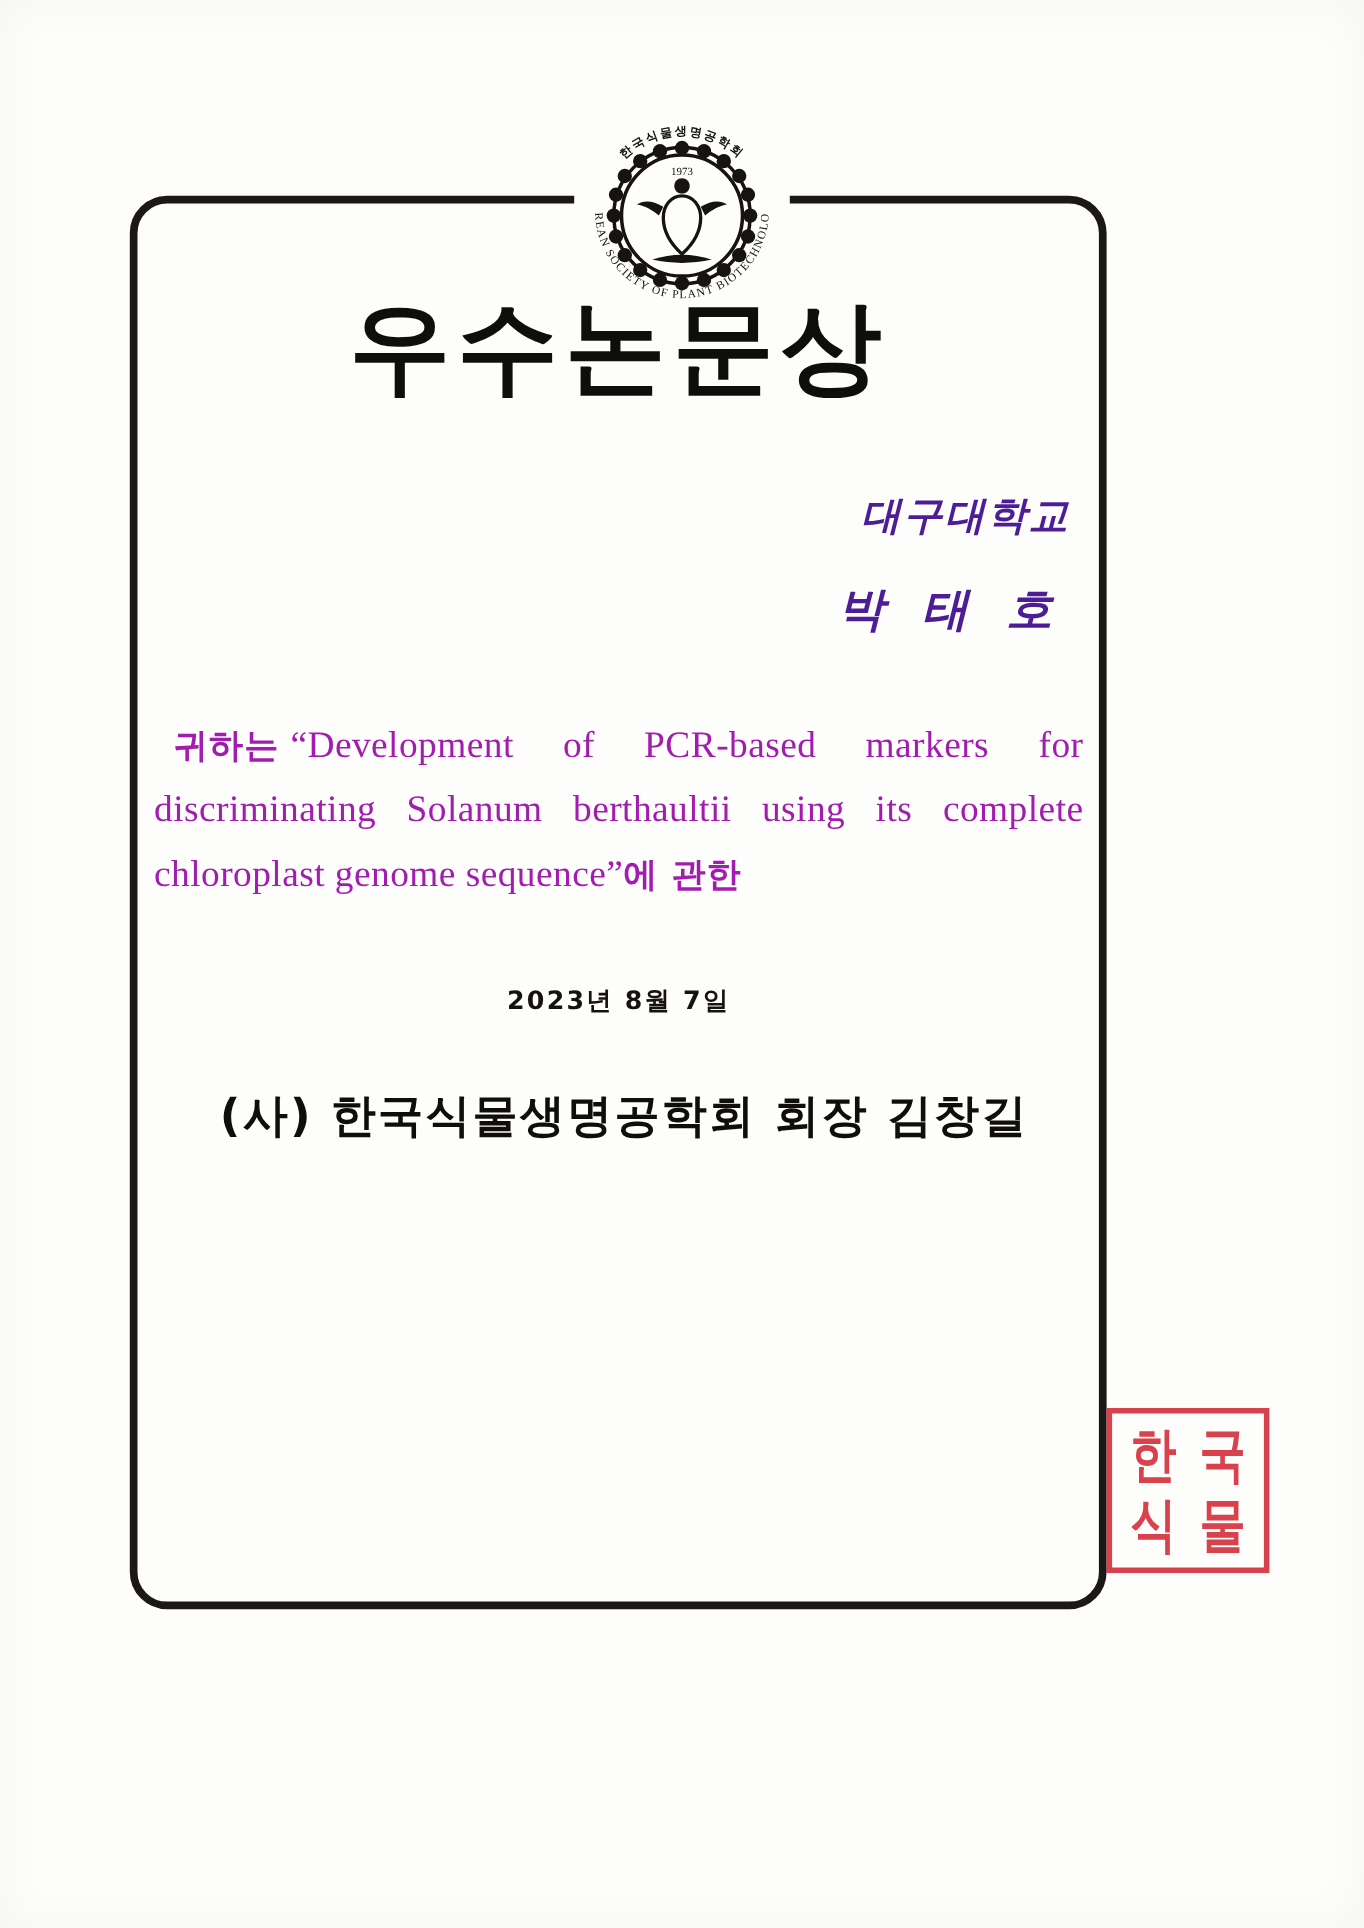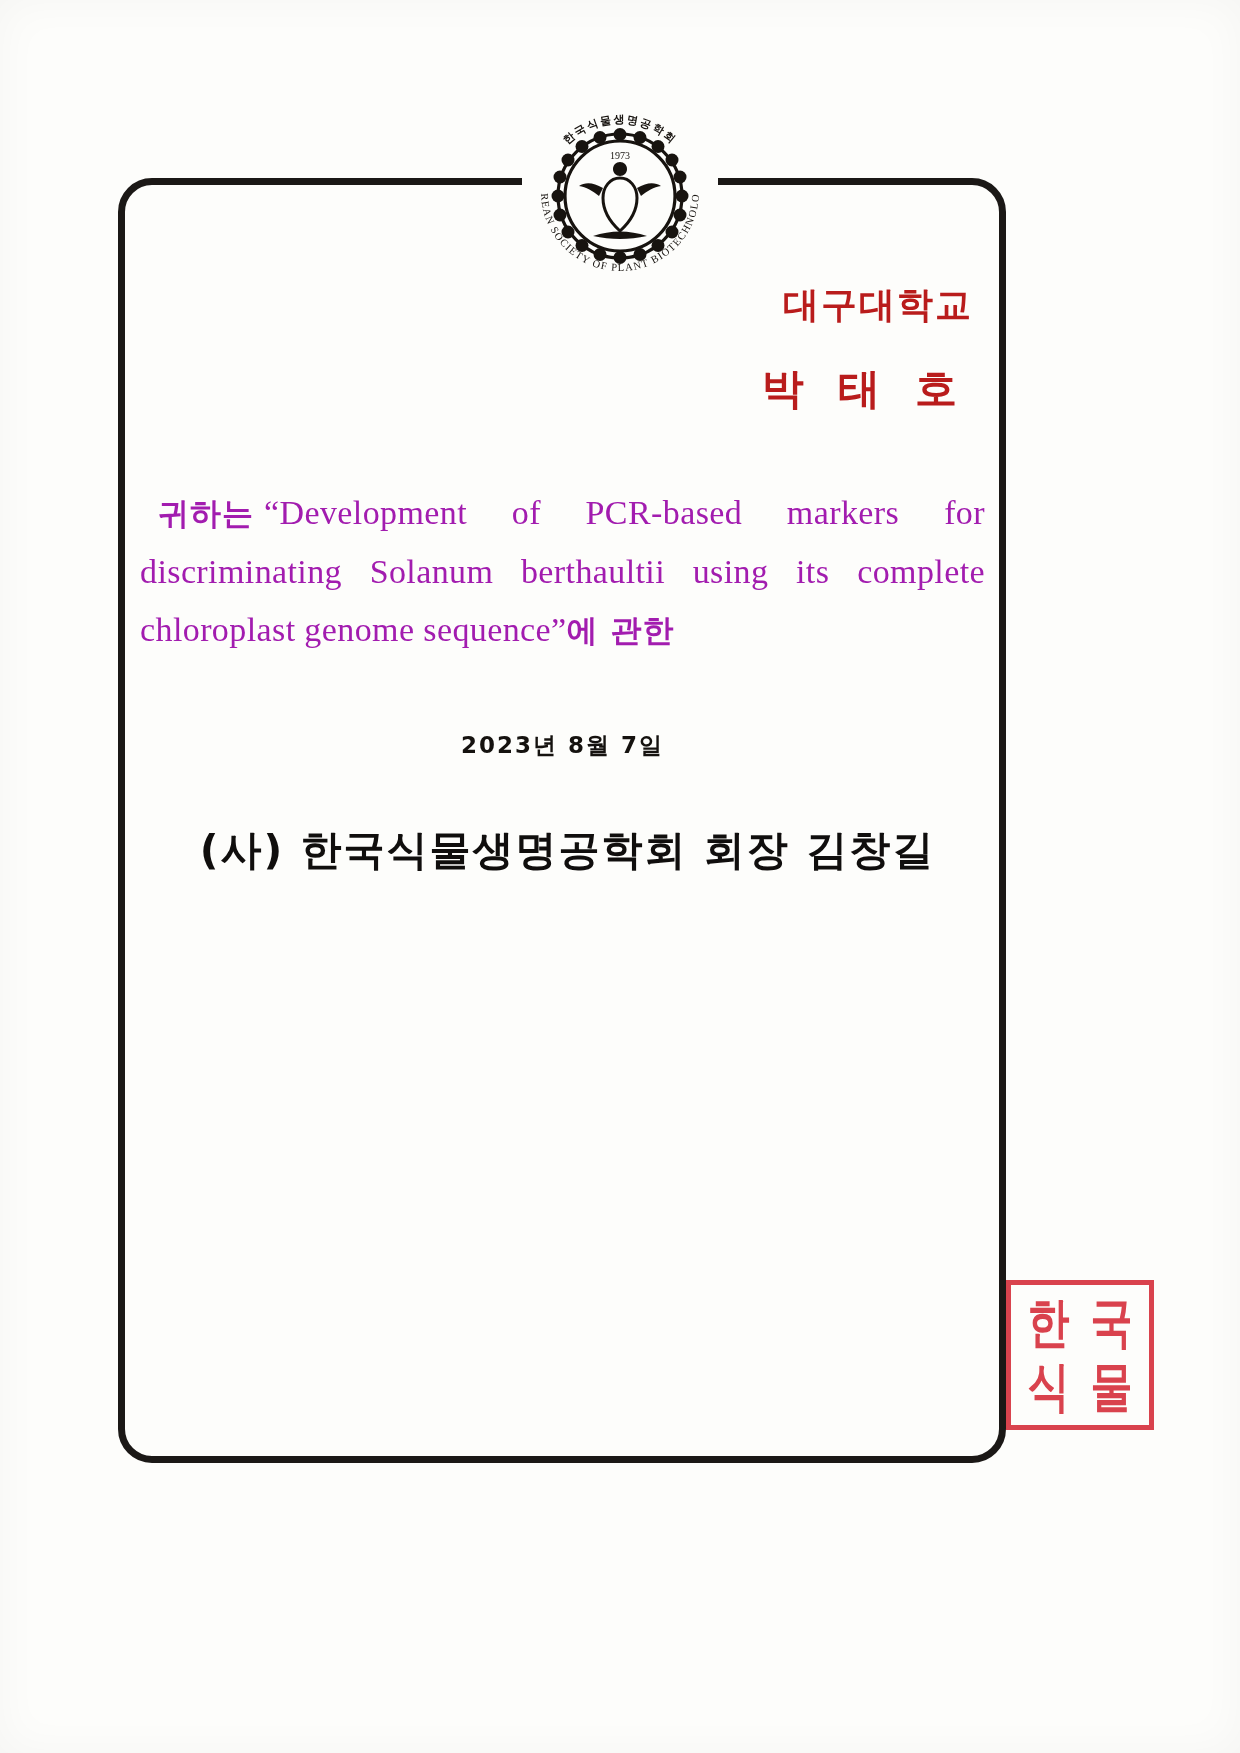--- a/index.html
+++ b/index.html
@@ -77,21 +77,22 @@
     line-height: 1.05;
   }
 
   
   .recipient {
     margin-top: 78px;
     text-align: right;
     padding-right: 12px;
     font-family: "DejaVu Sans", sans-serif;
     font-weight: 700;
-    color: #b91c1c;
+    color: #4c1d95;
+    font-style: italic;
   }
   .recipient .affiliation {
     font-size: 36px;
     letter-spacing: 2px;
     line-height: 1.5;
   }
   .recipient .name {
     font-size: 42px;
     letter-spacing: 10px;
     line-height: 1.6;
@@ -259,20 +260,21 @@
       </text>
       <text font-family="Liberation Serif, serif" font-size="10.5" fill="#17130f" letter-spacing="1.2">
         <textPath href="#arcBottom2" startOffset="50%" text-anchor="middle">KOREAN SOCIETY OF PLANT BIOTECHNOLOGY</textPath>
       </text>
       <text x="105" y="63" text-anchor="middle" font-family="Liberation Serif, serif" font-size="10" fill="#17130f">1973</text>
     </svg>
   </div>
 
   <div class="content">
 
+    <div class="title">우수논문상</div>
 
     <div class="recipient">
       <div class="affiliation">대구대학교</div>
       <div class="name">박 태 호</div>
     </div>
 
     <div class="body">
       <div class="para-mixed">
         <span class="kr lead">귀하는</span><span class="en">“Development  of  PCR-based  markers</span>
         <span class="en">for  discriminating  Solanum  berthaultii  using  its</span>

